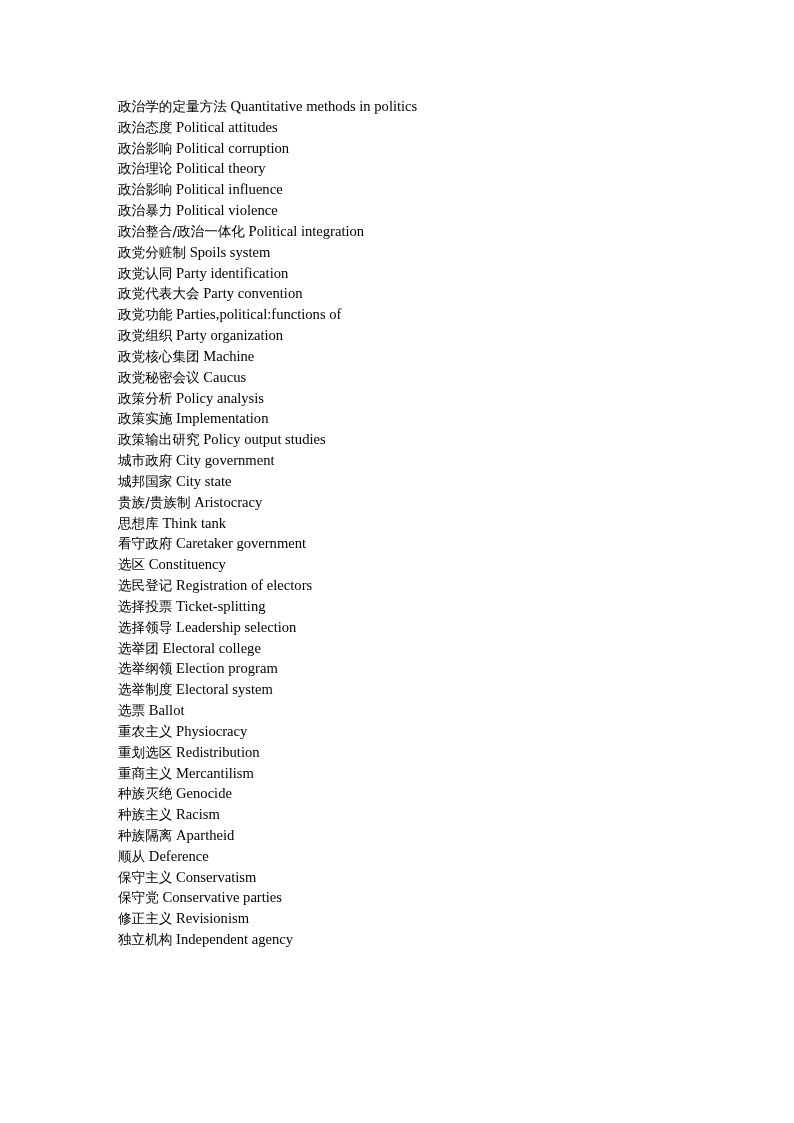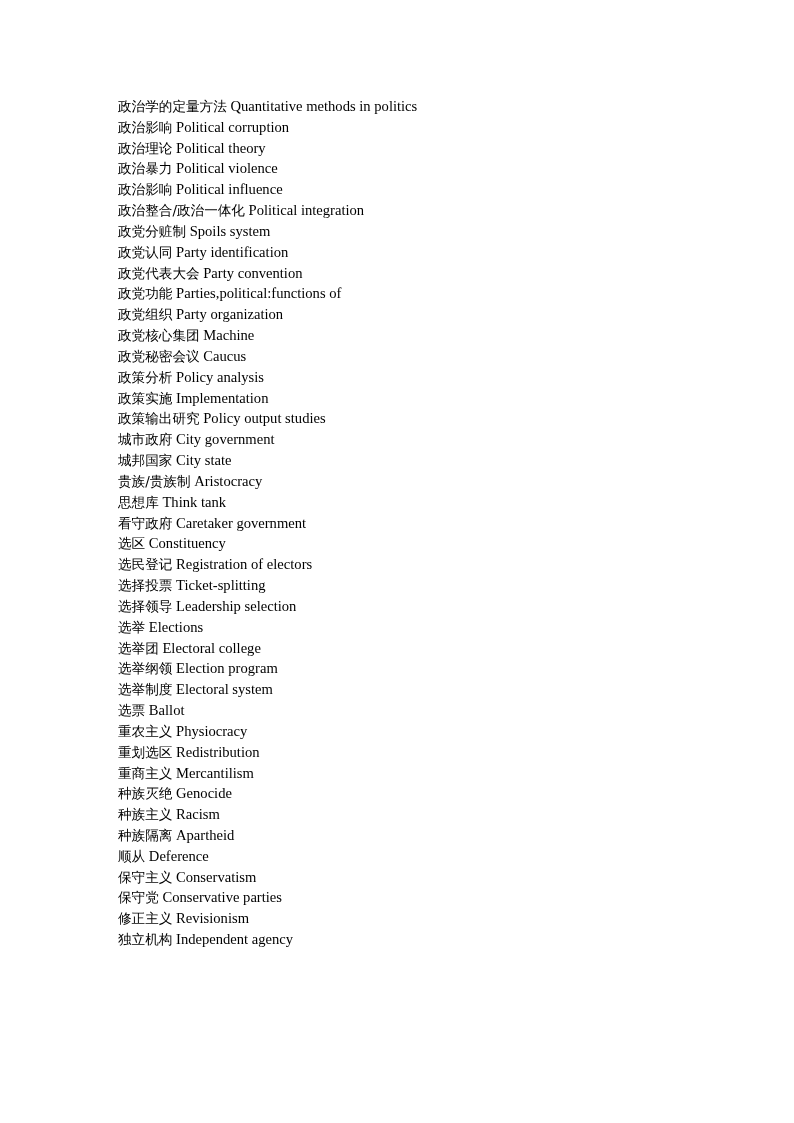--- a/index.html
+++ b/index.html
@@ -52,45 +52,45 @@
     font-family: "Liberation Serif", "DejaVu Serif", serif;
     font-size: 14.6px;
   }
 </style>
 </head>
 <body>
 
 <div id="page">
   <ul id="glossary-list">
       <li class="entry"><span class="term-cn">政治学的定量方法</span> <span class="term-en">Quantitative methods in politics</span></li>
+      <li class="entry"><span class="term-cn">政治态度</span> <span class="term-en">Political attitudes</span></li>
       <li class="entry"><span class="term-cn">政治影响</span> <span class="term-en">Political corruption</span></li>
       <li class="entry"><span class="term-cn">政治理论</span> <span class="term-en">Political theory</span></li>
+      <li class="entry"><span class="term-cn">政治影响</span> <span class="term-en">Political influence</span></li>
       <li class="entry"><span class="term-cn">政治暴力</span> <span class="term-en">Political violence</span></li>
-      <li class="entry"><span class="term-cn">政治影响</span> <span class="term-en">Political influence</span></li>
       <li class="entry"><span class="term-cn">政治整合/政治一体化</span> <span class="term-en">Political integration</span></li>
       <li class="entry"><span class="term-cn">政党分赃制</span> <span class="term-en">Spoils system</span></li>
       <li class="entry"><span class="term-cn">政党认同</span> <span class="term-en">Party identification</span></li>
       <li class="entry"><span class="term-cn">政党代表大会</span> <span class="term-en">Party convention</span></li>
       <li class="entry"><span class="term-cn">政党功能</span> <span class="term-en">Parties,political:functions of</span></li>
       <li class="entry"><span class="term-cn">政党组织</span> <span class="term-en">Party organization</span></li>
       <li class="entry"><span class="term-cn">政党核心集团</span> <span class="term-en">Machine</span></li>
       <li class="entry"><span class="term-cn">政党秘密会议</span> <span class="term-en">Caucus</span></li>
       <li class="entry"><span class="term-cn">政策分析</span> <span class="term-en">Policy analysis</span></li>
       <li class="entry"><span class="term-cn">政策实施</span> <span class="term-en">Implementation</span></li>
       <li class="entry"><span class="term-cn">政策输出研究</span> <span class="term-en">Policy output studies</span></li>
       <li class="entry"><span class="term-cn">城市政府</span> <span class="term-en">City government</span></li>
       <li class="entry"><span class="term-cn">城邦国家</span> <span class="term-en">City state</span></li>
       <li class="entry"><span class="term-cn">贵族/贵族制</span> <span class="term-en">Aristocracy</span></li>
       <li class="entry"><span class="term-cn">思想库</span> <span class="term-en">Think tank</span></li>
       <li class="entry"><span class="term-cn">看守政府</span> <span class="term-en">Caretaker government</span></li>
       <li class="entry"><span class="term-cn">选区</span> <span class="term-en">Constituency</span></li>
       <li class="entry"><span class="term-cn">选民登记</span> <span class="term-en">Registration of electors</span></li>
       <li class="entry"><span class="term-cn">选择投票</span> <span class="term-en">Ticket-splitting</span></li>
       <li class="entry"><span class="term-cn">选择领导</span> <span class="term-en">Leadership selection</span></li>
-      <li class="entry"><span class="term-cn">选举</span> <span class="term-en">Elections</span></li>
       <li class="entry"><span class="term-cn">选举团</span> <span class="term-en">Electoral college</span></li>
       <li class="entry"><span class="term-cn">选举纲领</span> <span class="term-en">Election program</span></li>
       <li class="entry"><span class="term-cn">选举制度</span> <span class="term-en">Electoral system</span></li>
       <li class="entry"><span class="term-cn">选票</span> <span class="term-en">Ballot</span></li>
       <li class="entry"><span class="term-cn">重农主义</span> <span class="term-en">Physiocracy</span></li>
       <li class="entry"><span class="term-cn">重划选区</span> <span class="term-en">Redistribution</span></li>
       <li class="entry"><span class="term-cn">重商主义</span> <span class="term-en">Mercantilism</span></li>
       <li class="entry"><span class="term-cn">种族灭绝</span> <span class="term-en">Genocide</span></li>
       <li class="entry"><span class="term-cn">种族主义</span> <span class="term-en">Racism</span></li>
       <li class="entry"><span class="term-cn">种族隔离</span> <span class="term-en">Apartheid</span></li>

